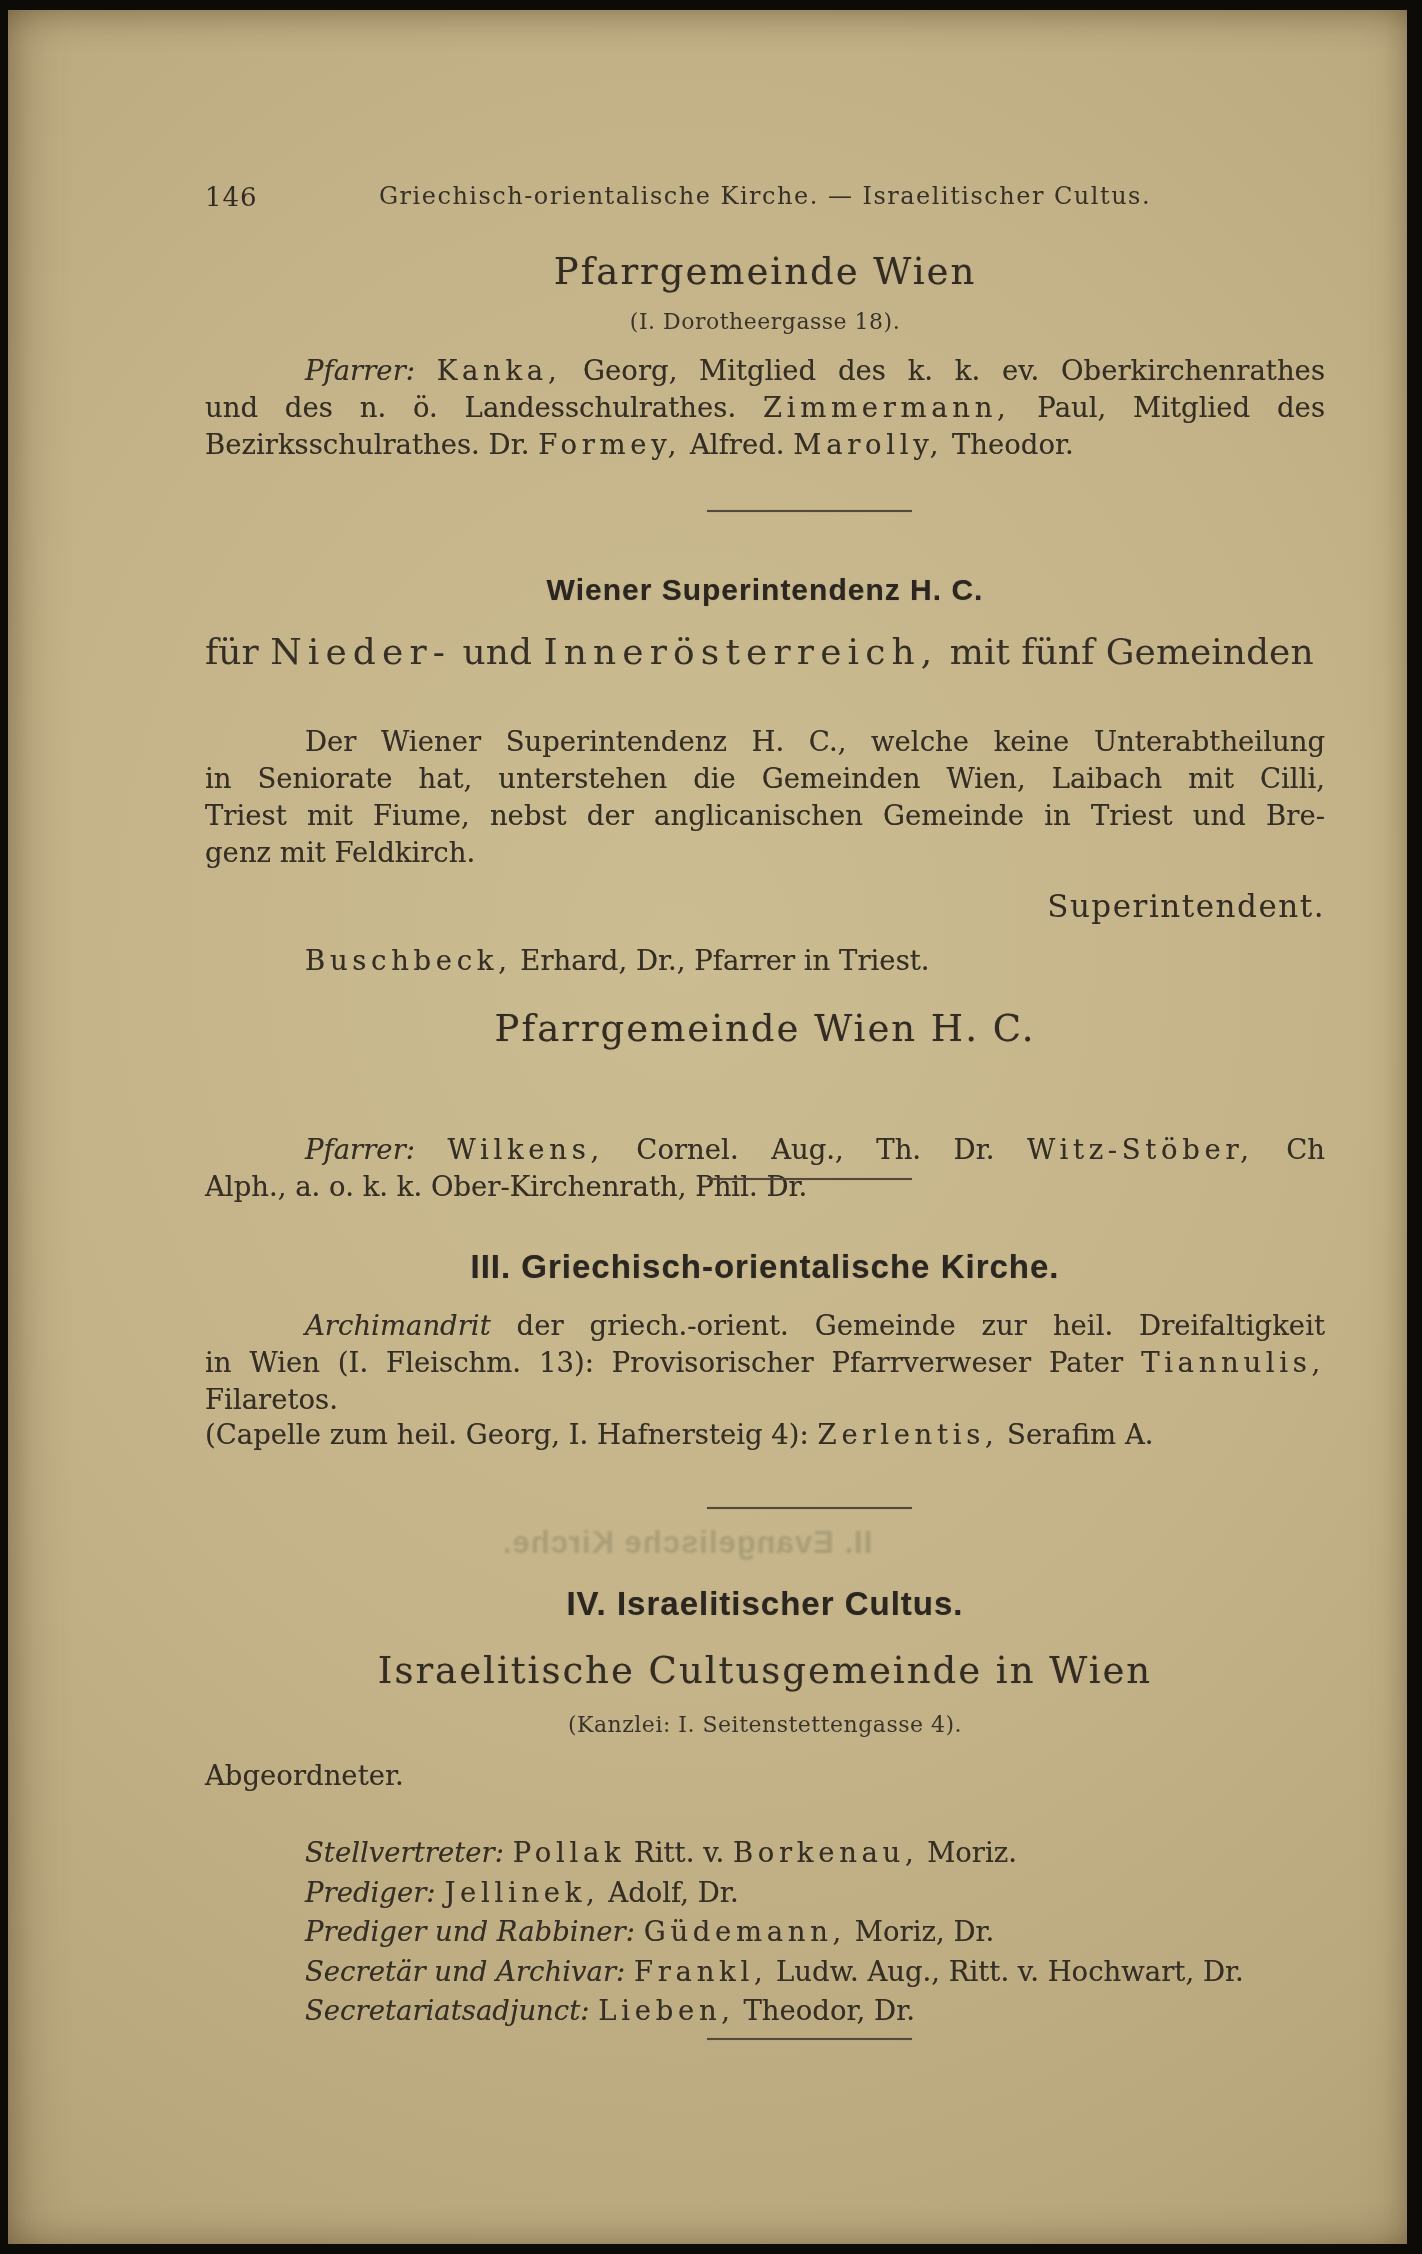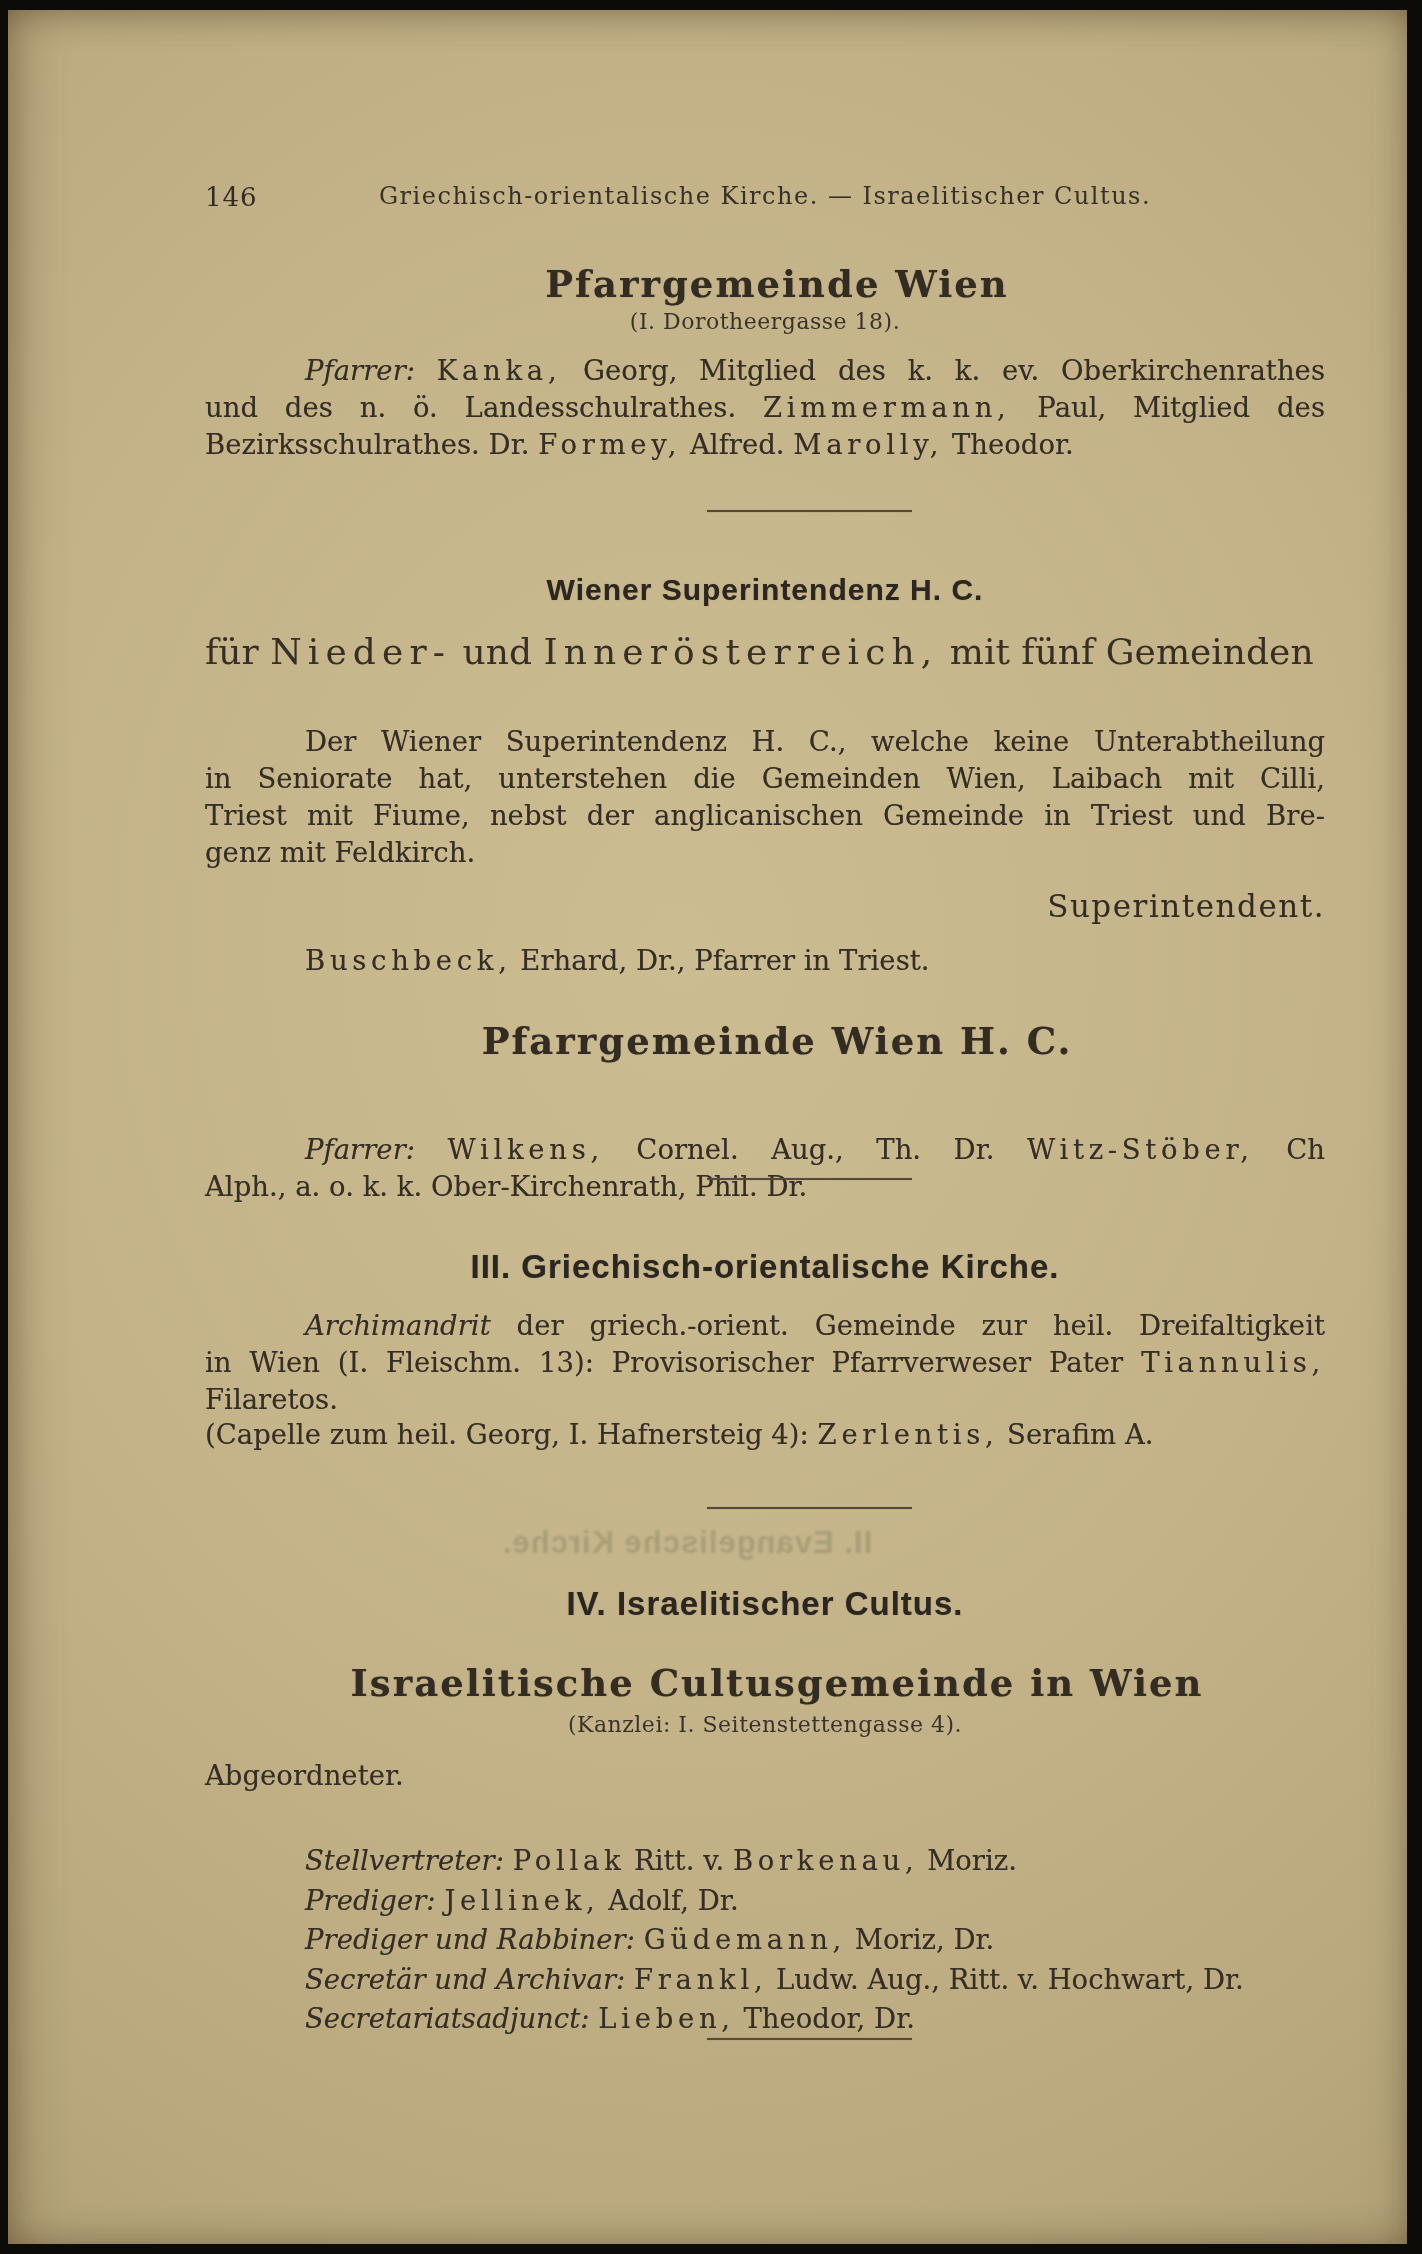--- a/index.html
+++ b/index.html
@@ -20,21 +20,21 @@
   }
   .content{position:absolute;left:197px;top:0;width:1120px;height:100%;}
   .blk{position:absolute;left:0;width:100%;}
   .pagenum{
     position:absolute;left:0;top:0;font-size:26px;letter-spacing:1px;color:#322b22;
   }
   .runhead{
     display:block;text-align:center;font-size:24px;letter-spacing:1.5px;color:#373026;
   }
   .t-serif-lg{
-    margin:12px;text-align:center;font-weight:bold;font-size:37px;
+    margin:0;text-align:center;font-weight:normal;font-size:37px;
     letter-spacing:2px;color:#332c22;text-shadow:0 0 1px rgba(51,44,34,.35);
   }
   .t-serif-md{
     margin:0;text-align:right;font-weight:normal;font-size:31px;
     letter-spacing:1.5px;color:#332c22;
   }
   .t-sans{
     margin:0;text-align:center;font-weight:bold;font-size:33px;
     font-family:"Liberation Sans","DejaVu Sans",sans-serif;
     letter-spacing:1px;color:#2b2620;text-shadow:0 0 1px rgba(43,38,32,.4);
@@ -126,21 +126,21 @@
     <div class="blk ghost" style="top:1515px;">II. Evangelische Kirche.</div>
 
     <h2 class="blk t-sans" style="top:1575px;">IV. Israelitischer Cultus.</h2>
     <h1 class="blk t-serif-lg" style="top:1639px;">Israelitische Cultusgemeinde in Wien</h1>
     <div class="blk addr" style="top:1702px;">(Kanzlei: I. Seitenstettengasse 4).</div>
 
     <div class="blk para" style="top:1747px;">
       <div class="line"><span class="n">Abgeordneter.</span></div>
     </div>
 
-    <div class="blk officials" style="top:1823px;margin-top:8px;">
+    <div class="blk officials" style="top:1823px;">
       <div class="line indent"><span class="it">Stellvertreter:</span><span class="n"> </span><span class="sp">Pollak</span><span class="n"> Ritt. v. </span><span class="sp">Borkenau,</span><span class="n"> Moriz.</span></div>
       <div class="line indent"><span class="it">Prediger:</span><span class="n"> </span><span class="sp">Jellinek,</span><span class="n"> Adolf, Dr.</span></div>
       <div class="line indent"><span class="it">Prediger und Rabbiner:</span><span class="n"> </span><span class="sp">Güdemann,</span><span class="n"> Moriz, Dr.</span></div>
       <div class="line indent"><span class="it">Secretär und Archivar:</span><span class="n"> </span><span class="sp">Frankl,</span><span class="n"> Ludw. Aug., Ritt. v. Hochwart, Dr.</span></div>
       <div class="line indent"><span class="it">Secretariatsadjunct:</span><span class="n"> </span><span class="sp">Lieben,</span><span class="n"> Theodor, Dr.</span></div>
     </div>
 
     <div class="divider" style="top:2028px;"></div>
 
   </div>

